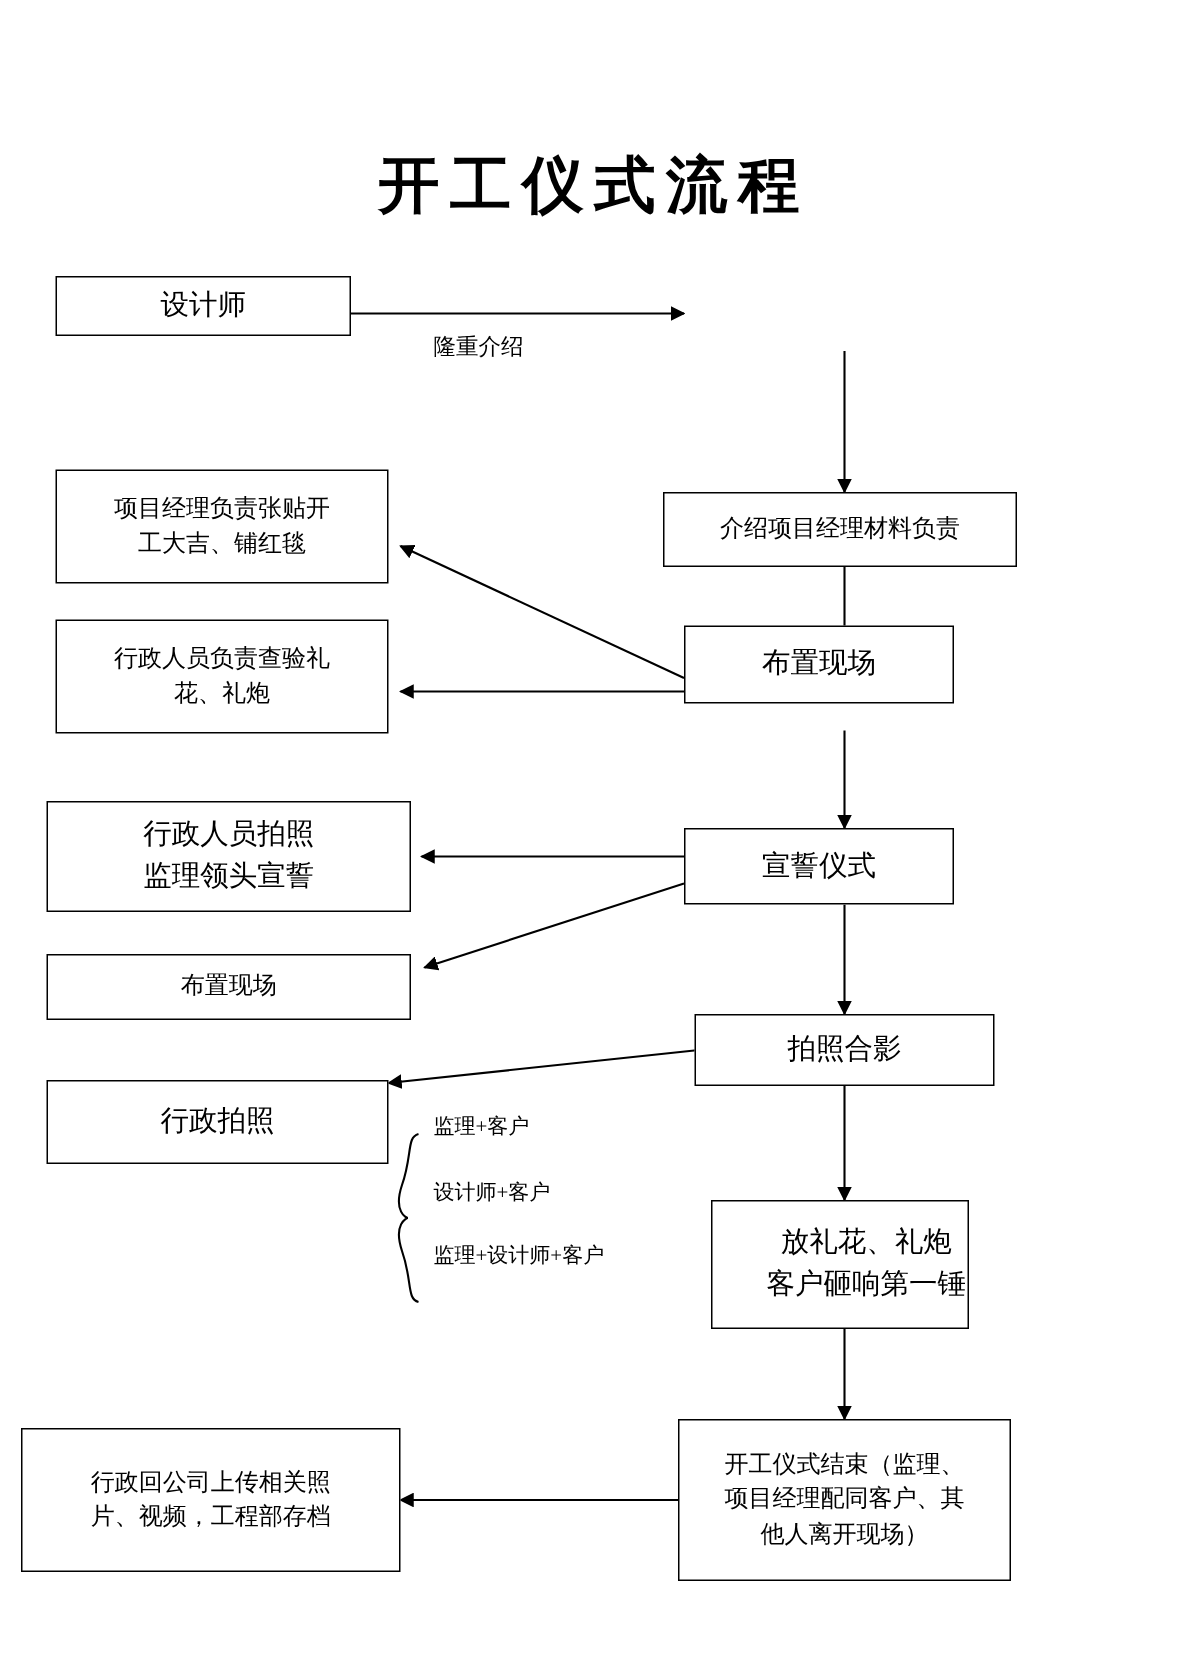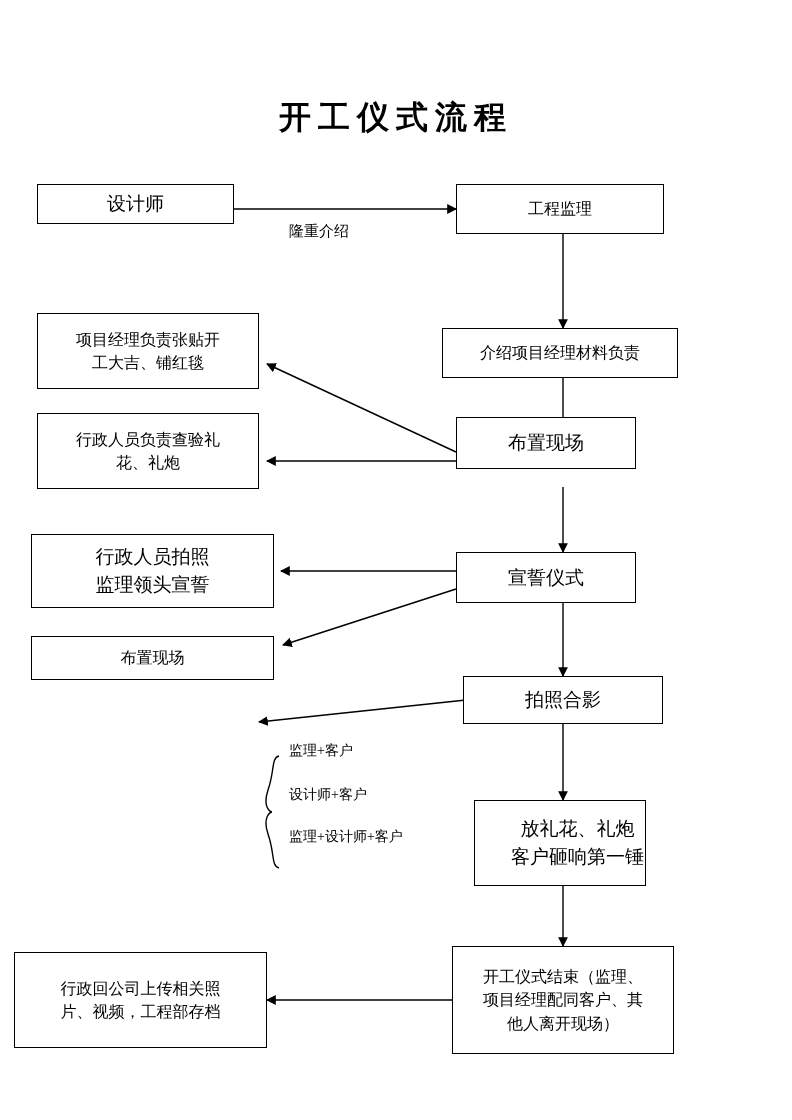--- a/index.html
+++ b/index.html
@@ -17,21 +17,21 @@
     height: 1120px;
     overflow: hidden;
     background: #ffffff;
   }
   #title {
     position: absolute;
     left: 0;
     top: 96px;
     width: 792px;
     text-align: center;
-    font-size: 32px;
+    font-size: 41px;
     font-weight: bold;
     letter-spacing: 7px;
     font-family: "Liberation Sans", "DejaVu Sans", sans-serif;
   }
   .box {
     position: absolute;
     border: 1px solid #000000;
     box-sizing: border-box;
     display: flex;
     flex-direction: column;
@@ -107,23 +107,20 @@
 
     <line x1="452" y1="1000" x2="267" y2="1000" stroke="#000" stroke-width="1.4" marker-end="url(#arrow)"></line>
 
     <path d="M 279 756 C 271 758, 275 770, 268 790 C 262 808, 271 812, 272 812 C 271 812, 262 816, 268 834 C 275 854, 271 866, 279 868" fill="none" stroke="#000" stroke-width="1.4"></path>
   </svg>
 
   <div class="box" style="left:37px; top:184px; width:197px; height:40px;">
     <span class="line f19">设计师</span>
   </div>
 
-  <div class="box" style="left:456px; top:184px; width:208px; height:50px;">
-    <span class="line f16">工程监理</span>
-  </div>
 
   <div class="label" style="left:289px; top:187px;margin-top:35px;">隆重介绍</div>
 
   <div class="box" style="left:442px; top:328px; width:236px; height:50px;">
     <span class="line f16">介绍项目经理材料负责</span>
   </div>
 
   <div class="box" style="left:37px; top:313px; width:222px; height:76px;">
     <span class="line f16">项目经理负责张贴开</span>
     <span class="line f16">工大吉、铺红毯</span>
@@ -148,20 +145,23 @@
   </div>
 
   <div class="box" style="left:31px; top:636px; width:243px; height:44px;">
     <span class="line f16">布置现场</span>
   </div>
 
   <div class="box" style="left:463px; top:676px; width:200px; height:48px;">
     <span class="line f19">拍照合影</span>
   </div>
 
+  <div class="box" style="left:31px; top:720px; width:228px; height:56px;">
+    <span class="line f19">行政拍照</span>
+  </div>
 
   <div class="brace-label" style="left:289px; top:742px;">监理+客户</div>
   <div class="brace-label" style="left:289px; top:786px;">设计师+客户</div>
   <div class="brace-label" style="left:289px; top:828px;">监理+设计师+客户</div>
 
   <div class="box" style="left:474px; top:800px; width:172px; height:86px;padding-left:35px;">
     <span class="line f19">放礼花、礼炮</span>
     <span class="line f19">客户砸响第一锤</span>
   </div>
 

